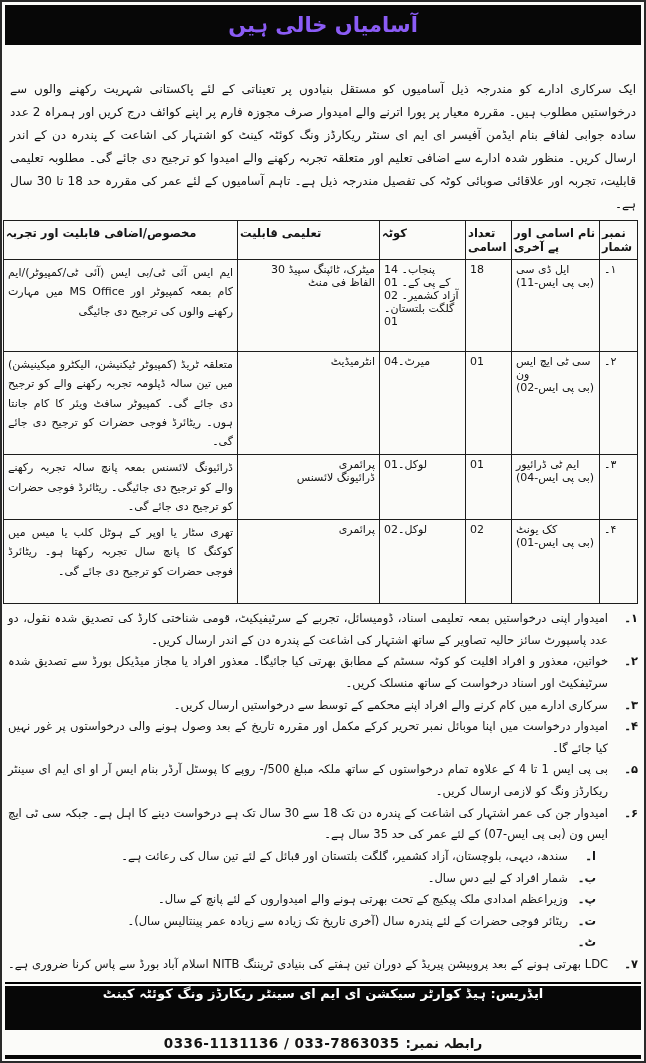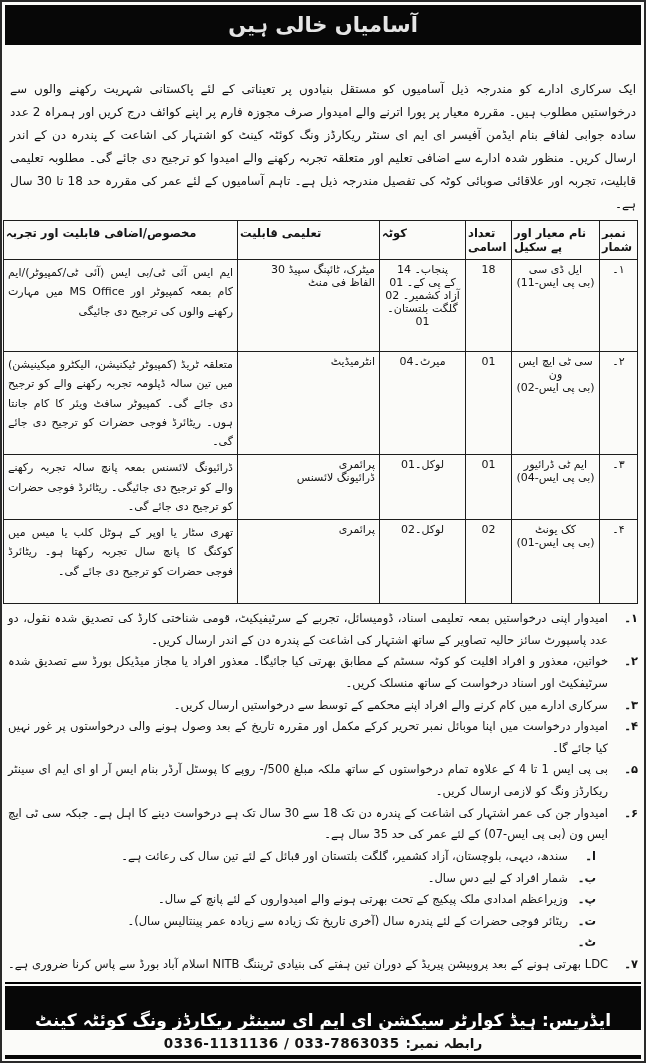--- a/index.html
+++ b/index.html
@@ -3,50 +3,50 @@
 <meta charset="utf-8">
 <style>
   * { margin:0; padding:0; box-sizing:border-box; }
   html,body { width:646px; background:#d8d8d8; font-family:"DejaVu Sans", sans-serif; }
   .ad {
     width:646px; height:1063px; margin:0 auto; background:#fbfbf9;
     border:2px solid #2a2a2a; direction:rtl; display:flex; flex-direction:column;
     overflow:hidden; color:#141414;
   }
   .title-band {
-    background:#070707; color:#e5e5e5; height:40px; margin:3px 3px 2px 3px;
+    background:#070707; color:#8b5cf6; height:40px; margin:3px 3px 2px 3px;
     display:flex; align-items:center; justify-content:center;
     font-size:21px; font-weight:bold; letter-spacing:1px; flex:none;
   }
   .intro {
     padding:3px 8px 2px 8px; font-size:12px; line-height:1.92;
     text-align:justify; flex:none;margin-top:28px;
   }
   table.vac {
     width:634px; margin:2px 6px 0 6px; border-collapse:collapse;
     font-size:11px; flex:none; table-layout:fixed;
   }
   table.vac th, table.vac td {
     border:1.5px solid #1d1d1d; vertical-align:top; padding:3px 4px;
   }
   table.vac th { font-weight:bold; text-align:left; font-size:11.5px; padding:5px 2px; }
-  td.c { text-align:center; }
+  td.c { text-align:left; }
   .ml { white-space:pre-line; }
   td.just { text-align:justify; line-height:1.75; }
   .notes { flex:1 1 auto; padding:4px 6px 0 6px; font-size:11.5px; line-height:1.88; overflow:hidden; }
   .note { display:flex; }
   .note .num { flex:none; width:30px; font-weight:bold; }
   .note .txt { flex:1; text-align:justify; }
   .note.sub { padding-right:42px; }
   .note.sub .num { width:28px; }
   .rule { height:2px; background:#000; margin:2px 3px 1px 3px; flex:none; }
   .footer-band {
     background:#070707; color:#fff; margin:1px 3px 0 3px; height:44px; flex:none;
-    display:flex; align-items:flex-end; justify-content:center;
-    font-size:17px; font-weight:bold;
+    display:flex; align-items:flex-start; justify-content:center;
+    font-size:13px; font-weight:bold;
   }
   .phone-line {
     height:25px; flex:none; display:flex; align-items:center; justify-content:center;
     gap:6px; font-size:13.5px; font-weight:bold;
   }
   .phone-line .nums { direction:ltr; unicode-bidi:embed; letter-spacing:0.5px; }
   .bottom-bar { height:4px; background:#070707; margin:0 3px 2px 3px; flex:none; }
 </style>
 </head>
 <body>
@@ -64,21 +64,21 @@
       <col style="width:38px">
         <col style="width:88px">
         <col style="width:46px">
       <col style="width:86px">
         <col style="width:142px">
         <col style="width:234px">
     </colgroup>
     <thead>
       <tr>
         <th>نمبر شمار</th>
-        <th>نام معیار اور پے سکیل</th>
+        <th>نام اسامی اور پے آخری</th>
         <th>تعداد اسامی</th>
         <th>کوٹہ</th>
         <th>تعلیمی قابلیت</th>
         <th>مخصوص/اضافی قابلیت اور تجربہ</th>
       </tr>
     </thead>
     <tbody>
       <tr style="height:92px">
         <td class="c">۱۔</td>
         <td class="c ml">ایل ڈی سی

